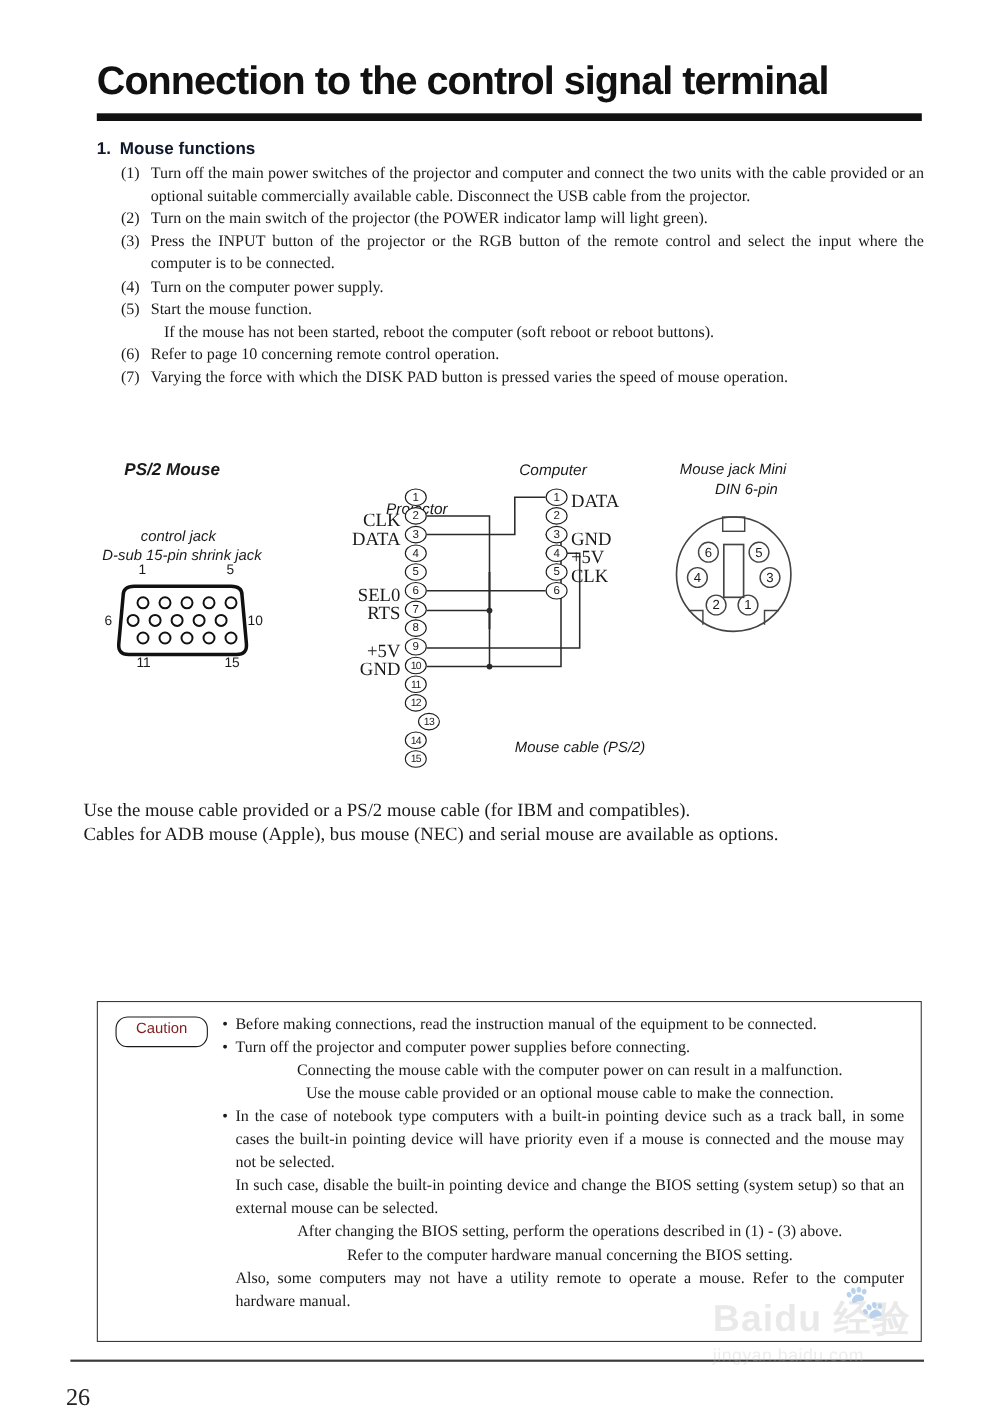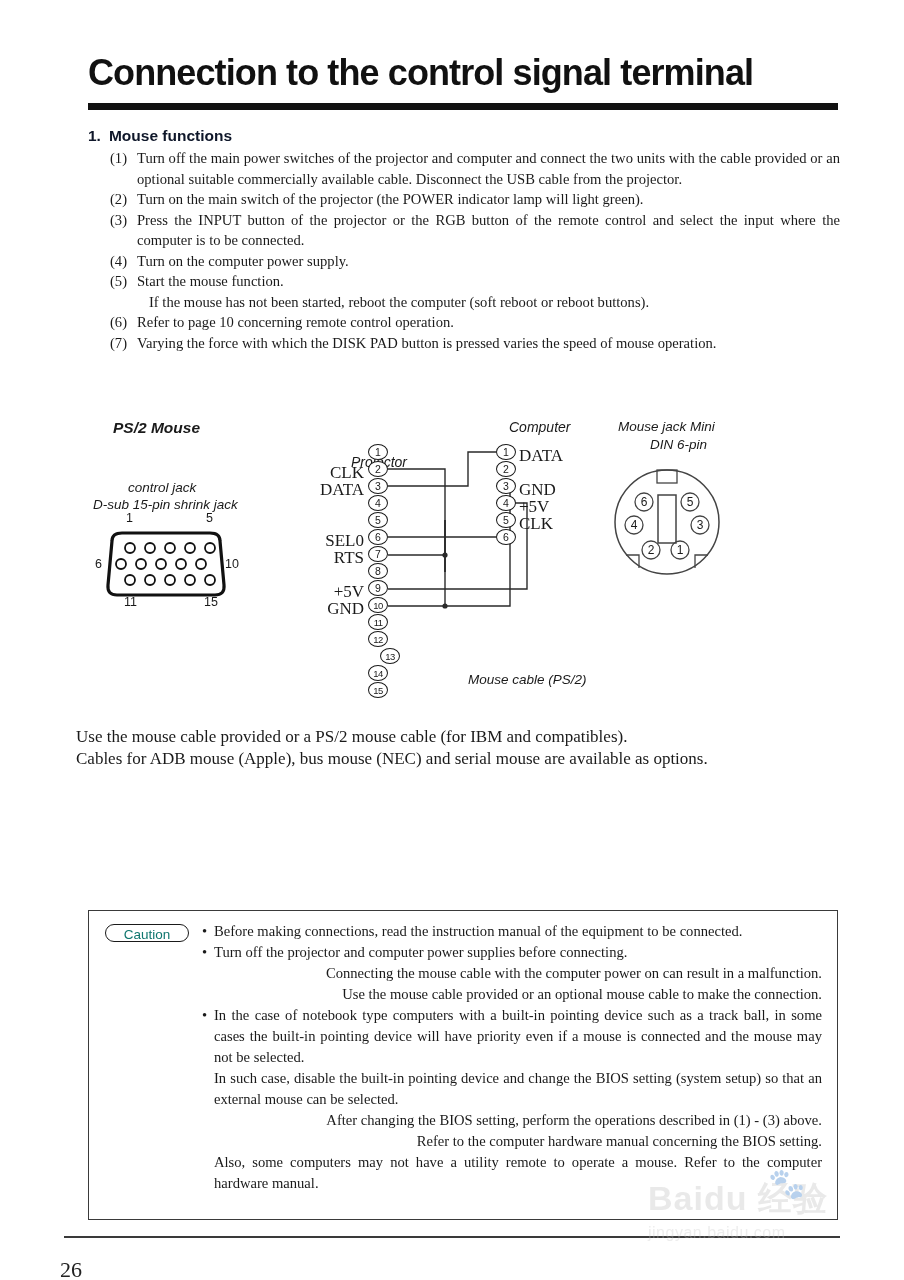--- a/index.html
+++ b/index.html
@@ -96,21 +96,21 @@
   
   #dsub { position: absolute; left: 96px; top: 122px; }
   .dsub-num {
     position: absolute;
     font-family: "Liberation Sans", sans-serif;
     font-size: 12.5px;
   }
 
   
   #proj-head { left: 351px; top: 14px; font-size: 14px; margin-top: 35px; }
-  #comp-head { left: 509px; top: 14px; font-size: 14px; }
+  #comp-head { left: 472px; top: 14px; font-size: 14px; }
   #mj-l1 { left: 618px; top: 14px; font-size: 13.5px; }
   #mj-l2 { left: 650px; top: 32px; font-size: 13.5px; }
   #mouse-cable-label { left: 468px; top: 267px; font-size: 13.5px; }
 
   
   .pin {
     position: absolute;
     width: 20px; height: 16px;
     border: 1.3px solid #1a1a1a;
     border-radius: 50%;
@@ -150,29 +150,29 @@
   #caution-box {
     position: absolute;
     left: 88px; top: 910px;
     width: 750px; height: 310px;
     border: 1.6px solid #3a3a3a;
     box-sizing: border-box;
   }
   #caution-badge {
     position: absolute;
     left: 16px; top: 13px;
-    width: 84px; height: 18px;
+    width: 84px; height: 28px;
     border: 1.5px solid #1a1a1a;
     border-radius: 11px;
     box-sizing: border-box;
     font-family: "Liberation Sans", sans-serif;
     font-size: 13.5px;
     line-height: 19px;
     text-align: center;
-    color: #0f766e;
+    color: #7f1d1d;
   }
   #caution-list {
     position: absolute;
     left: 113px; top: 10px;
     width: 620px;
     font-size: 14.6px;
     line-height: 21px;
   }
   .cbullet {
     position: relative;
@@ -180,21 +180,21 @@
     text-align: justify;
   }
   .cbullet > .dot {
     position: absolute; left: 0; top: 0;
   }
   .csub {
     display: block;
     padding-left: 0px;
     text-align: justify;
   }
-  .csub.nojust { text-align: right; }
+  .csub.nojust { text-align: center; }
   .cbullet .body.nojust { text-align: left; }
 
   
   #watermark {
     position: absolute;
     left: 648px; top: 1176px;
     width: 250px; height: 90px;
     pointer-events: none;
     opacity: 0.30;
   }

